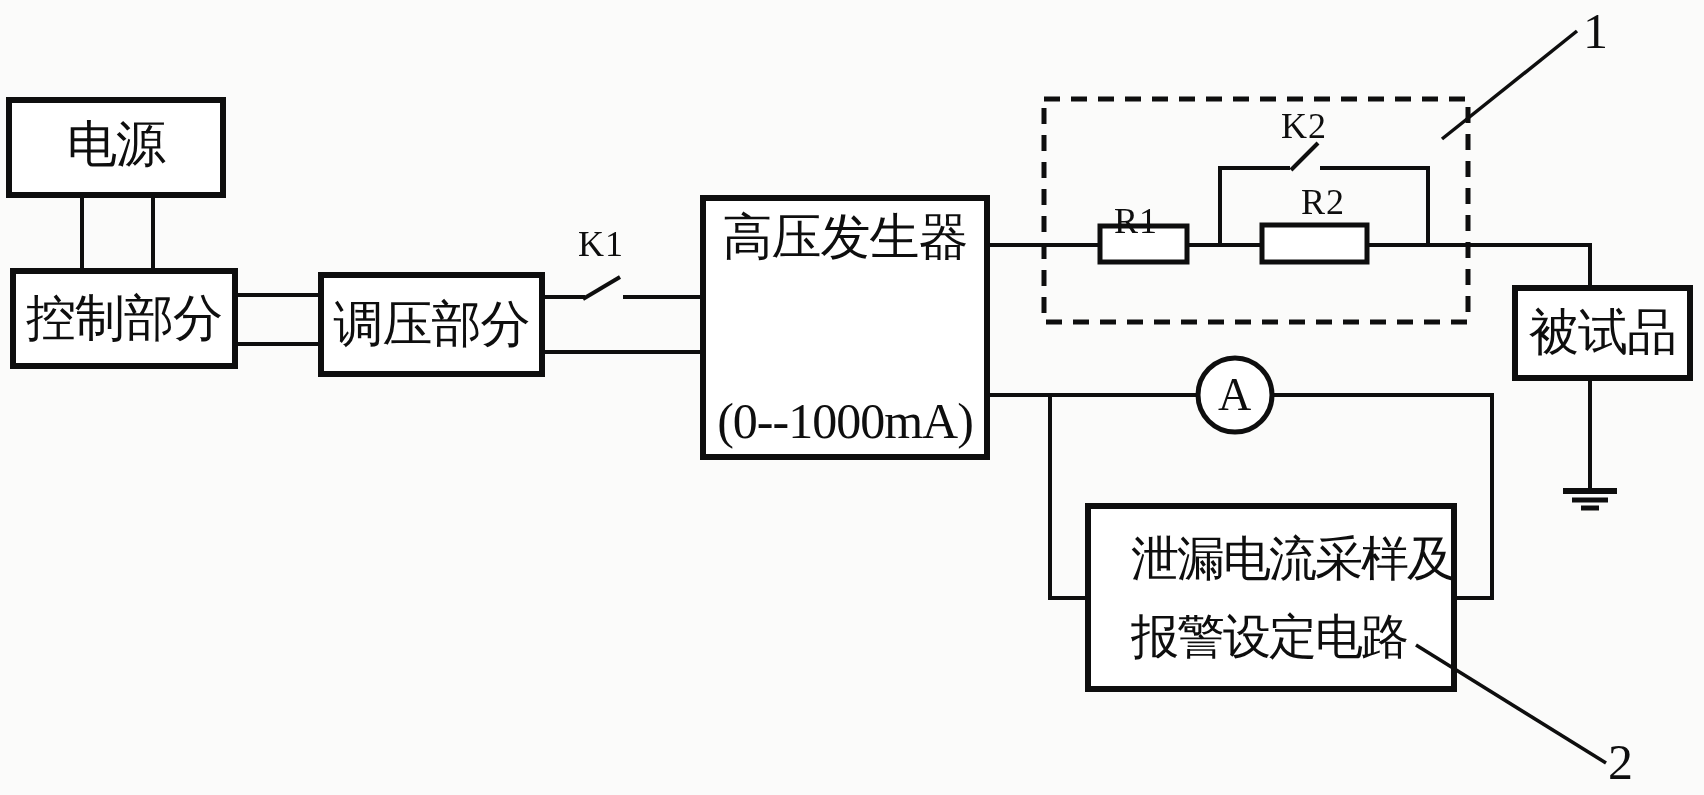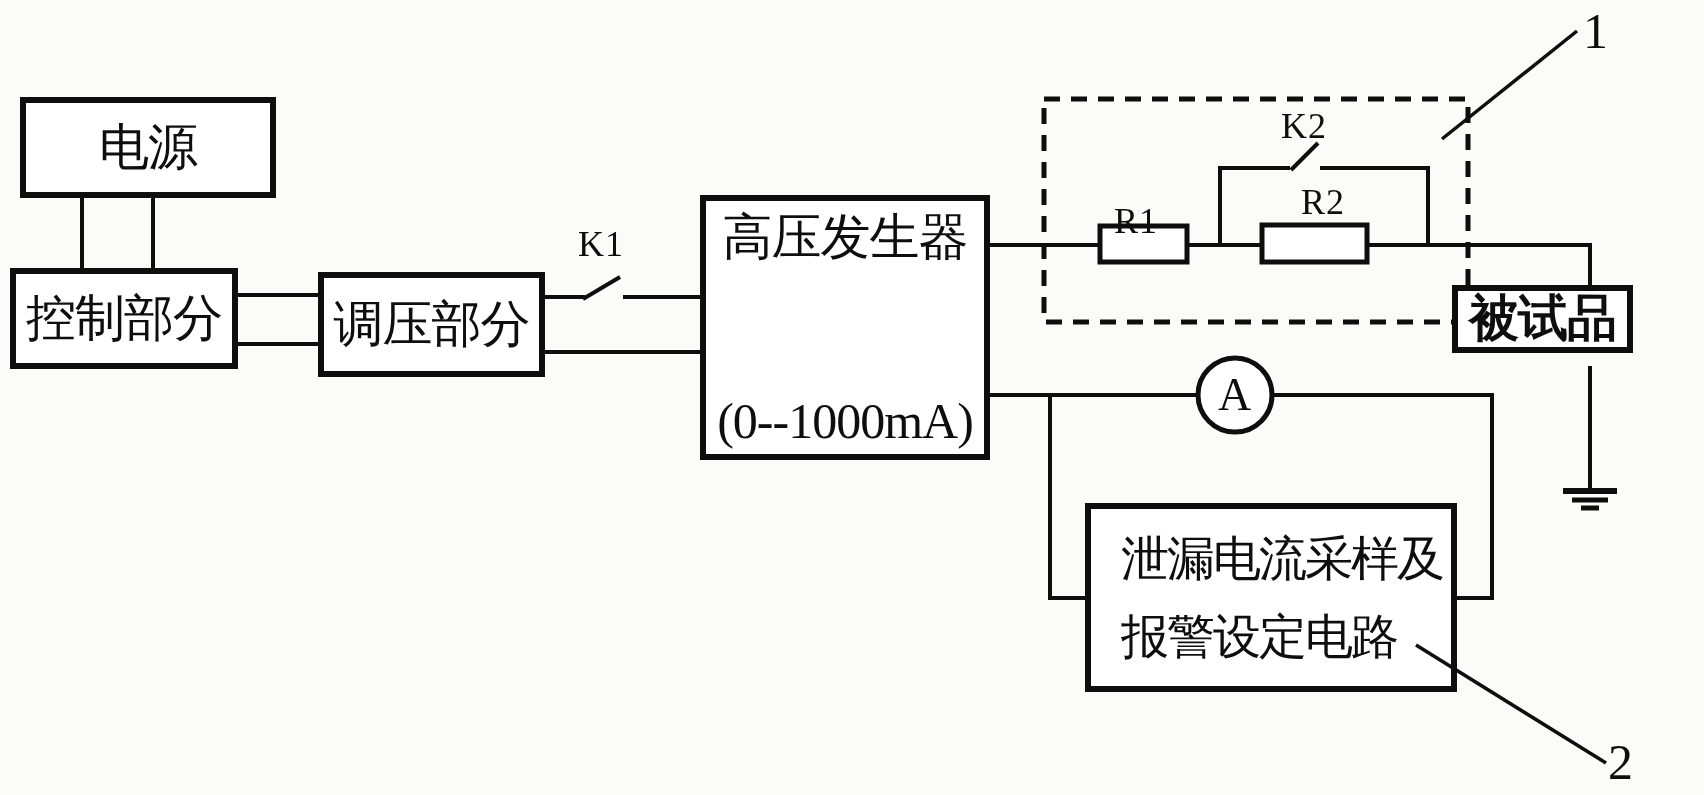--- a/index.html
+++ b/index.html
@@ -29,21 +29,21 @@
     text-align:center;
     line-height:1.15;
     z-index:2;
   }
   .box-label { font-size:50px; letter-spacing:-1px; }
   .box.col { flex-direction:column; justify-content:space-between; padding:8px 4px 4px; }
   .box.leak {
     flex-direction:column;
     align-items:flex-start;
     justify-content:space-evenly;
-    padding-left:30px;
+    padding-left:40px;
     text-align:left;
   }
   .hv-line { font-size:50px; letter-spacing:-1px; white-space:nowrap; }
   .leak-line { font-size:48px; letter-spacing:-2px; white-space:nowrap; }
 
   .flabel {
     position:absolute;
     line-height:1;
     text-align:center;
     z-index:4;
@@ -96,38 +96,38 @@
     <line x1="1455" y1="598" x2="1494" y2="598" stroke-width="4"></line>
 
     <line x1="1590" y1="366" x2="1590" y2="491" stroke-width="4"></line>
     <g>
       <line x1="1563" y1="491" x2="1617" y2="491" stroke-width="6"></line>
       <line x1="1572" y1="500" x2="1608" y2="500" stroke-width="5"></line>
       <line x1="1581" y1="508" x2="1599" y2="508" stroke-width="5"></line>
     </g>
   </svg>
 
-  <div class="box" style="left:20px; top:97px; width:256px; height:101px;">
+  <div class="box" style="left:6px; top:97px; width:220px; height:101px;font-family:Liberation Mono, monospace;">
     <span class="box-label">电源</span>
   </div>
 
   <div class="box" style="left:318px; top:272px; width:227px; height:105px;">
     <span class="box-label">调压部分</span>
   </div>
 
   <div class="box" style="left:10px; top:268px; width:228px; height:101px;">
     <span class="box-label">控制部分</span>
   </div>
 
   <div class="box col" style="left:700px; top:195px; width:290px; height:265px;">
     <span class="hv-line">高压发生器</span>
     <span class="hv-line">(0--1000mA)</span>
   </div>
 
-  <div class="box" style="left:1452px; top:285px; width:181px; height:68px;font-weight:bold;">
+  <div class="box" style="left:1512px; top:285px; width:181px; height:96px;">
     <span class="box-label">被试品</span>
   </div>
 
   <div class="box leak" style="left:1085px; top:503px; width:372px; height:189px;">
     <span class="leak-line">泄漏电流采样及</span>
     <span class="leak-line">报警设定电路</span>
   </div>
 
   <span class="flabel" style="left:561px; top:226px; width:80px;">K1</span>
   <span class="flabel" style="left:1264px; top:108px; width:80px;">K2</span>

